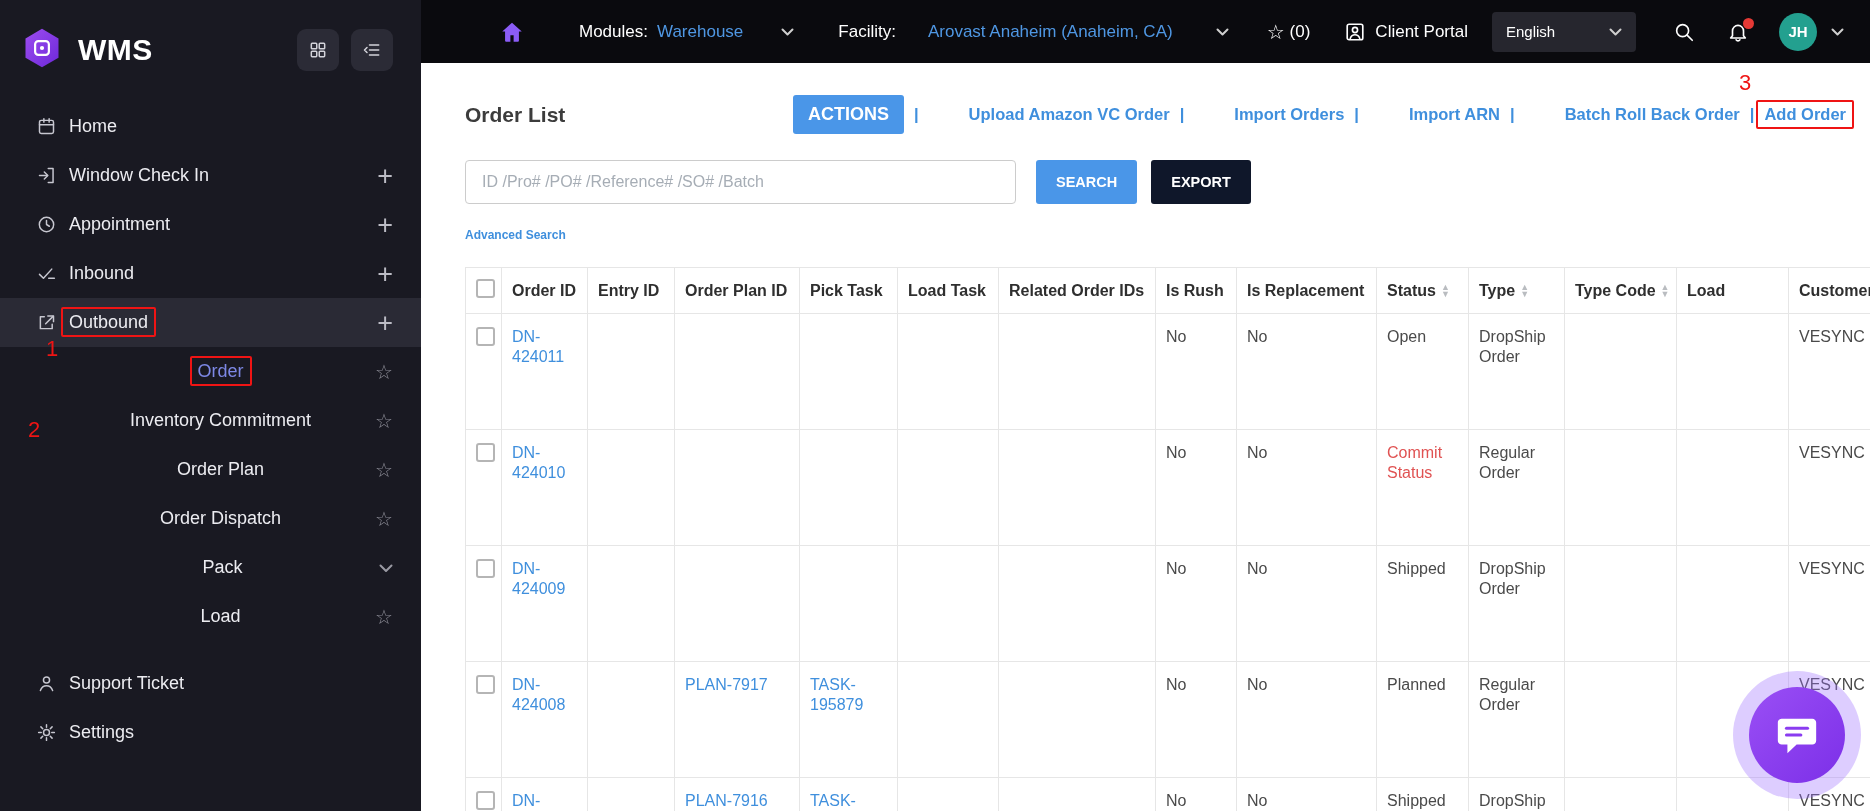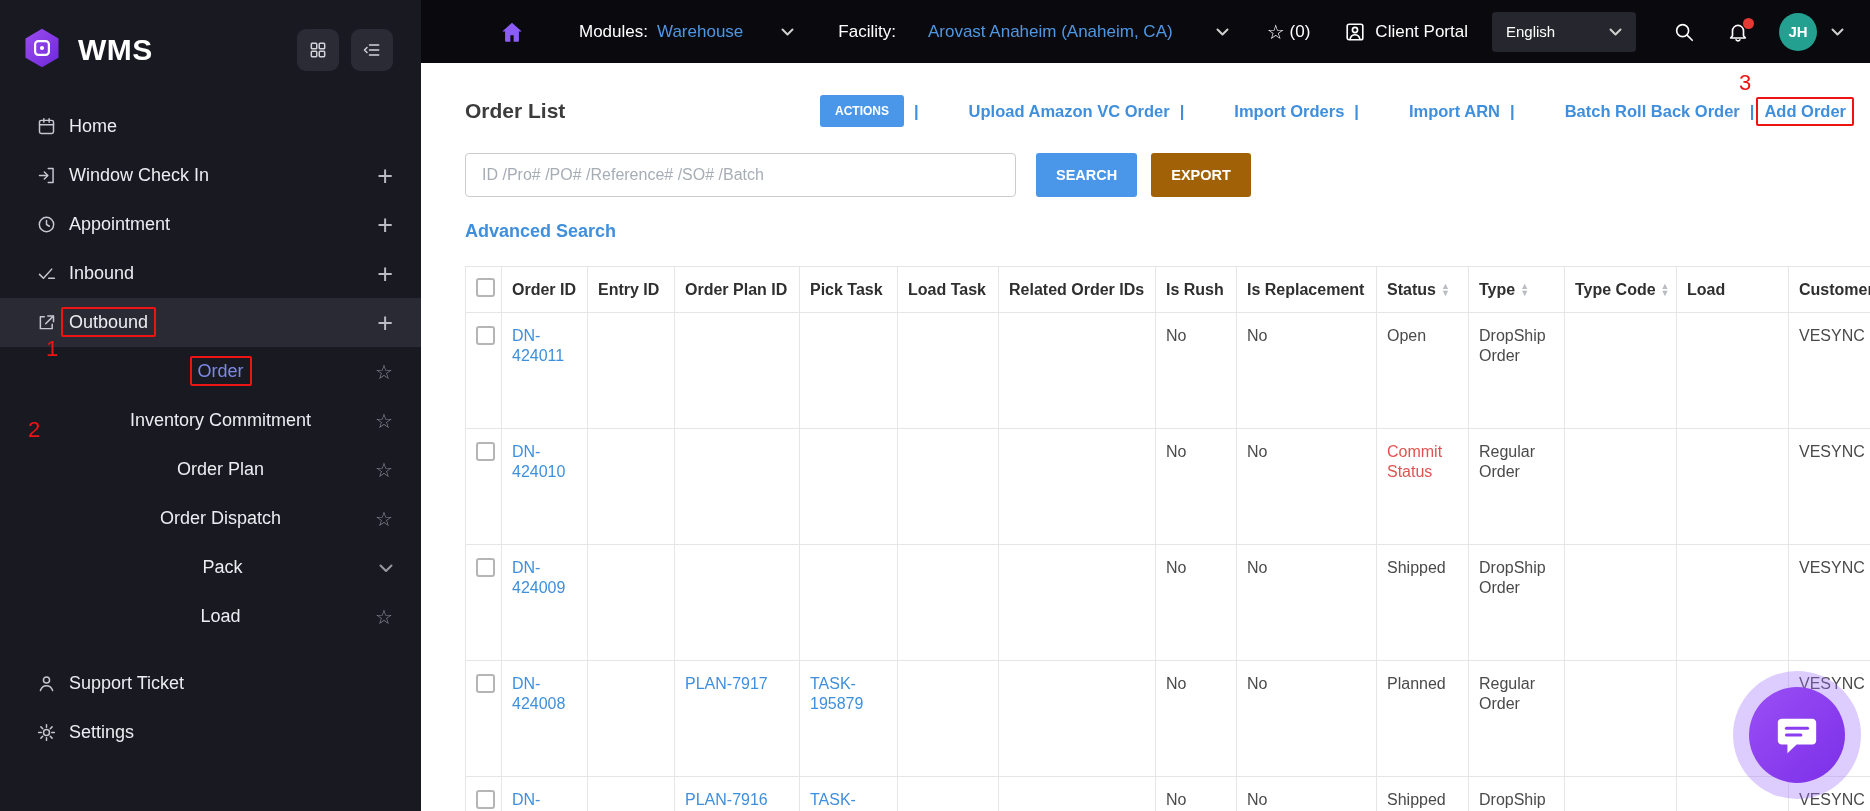--- a/index.html
+++ b/index.html
@@ -43,31 +43,31 @@
   .lang-btn { background:#26262e; border-radius:4px; height:40px; width:144px; display:flex; align-items:center; padding:0 14px; font-size:15px; cursor:pointer; margin-left:24px; }
   .lang-btn .lang-label { flex:1; }
   .bell-dot { position:absolute; top:-3px; right:-5px; width:11px; height:11px; border-radius:50%; background:#e53935; }
   .avatar { width:38px; height:38px; border-radius:50%; background:#23a08f; color:#fff; font-size:15px; font-weight:700; display:flex; align-items:center; justify-content:center; cursor:pointer; }
 
   
   .content { flex:1; background:#fff; overflow:hidden; position:relative; padding-left:44px; }
   .page-head { display:flex; align-items:center; margin-top:32px; padding-right:24px; }
   .page-title { font-size:21px; font-weight:700; color:#3c3c3c; }
   .head-actions { margin-left:auto; display:flex; align-items:center; gap:10px; font-size:16.5px; font-weight:700; white-space:nowrap; }
-  .btn-actions { background:#4a96e8; color:#fff; border:none; border-radius:3px; font-size:12px; font-weight:700; padding:9px 15px; cursor:pointer; font-family:inherit; }
+  .btn-actions { background:#4a96e8; color:#fff; border:none; border-radius:3px; font-size:18px; font-weight:700; padding:9px 15px; cursor:pointer; font-family:inherit; }
   .hlink { color:#3f8fdd; text-decoration:none; cursor:pointer;padding-left:40px; }
   .pipe { color:#3f8fdd; }
   .search-row { display:flex; align-items:center; margin-top:26px; }
   .search-input { width:551px; height:44px; border:1px solid #ccc; border-radius:4px; font-size:16px; padding:0 16px; color:#333; font-family:inherit; outline:none; }
   .search-input::placeholder { color:#a6adb5; }
   .btn { height:44px; border:none; border-radius:3px; color:#fff; font-weight:700; font-size:14.5px; padding:0 20px; cursor:pointer; font-family:inherit; }
   .btn-search { background:#4a96e8; margin-left:20px; }
-  .btn-export { background:#a16207; margin-left:14px; }
+  .btn-export { background:#0f172a; margin-left:14px; }
   .btn-batch  { background:#ed5e5c; margin-left:16px; }
-  .adv-link { display:inline-block; margin-top:24px; font-size:18px; font-weight:700; color:#3f8fdd; text-decoration:none; cursor:pointer; }
+  .adv-link { display:inline-block; margin-top:24px; font-size:12px; font-weight:700; color:#3f8fdd; text-decoration:none; cursor:pointer; }
 
   
   .table-wrap { margin-top:24px; width:1405px; overflow:hidden; }
   table { border-collapse:collapse; table-layout:fixed; width:1523px; }
   th, td { border:1px solid #e6e6e6; }
   th { font-size:16px; font-weight:700; color:#2f2f2f; text-align:left; padding:11px 10px; white-space:nowrap; overflow:hidden; height:44px; }
   td { font-size:16px; color:#4a4a4a; vertical-align:top; padding:13px 10px; height:116px; line-height:1.25; overflow:hidden; }
   .cb { width:19px; height:19px; border:2px solid #b5b5b5; border-radius:3px; display:inline-block; background:#fff; cursor:pointer; }
   .tlink { color:#3f8fdd; text-decoration:none; cursor:pointer; }
   .failed { color:#e05252; }

